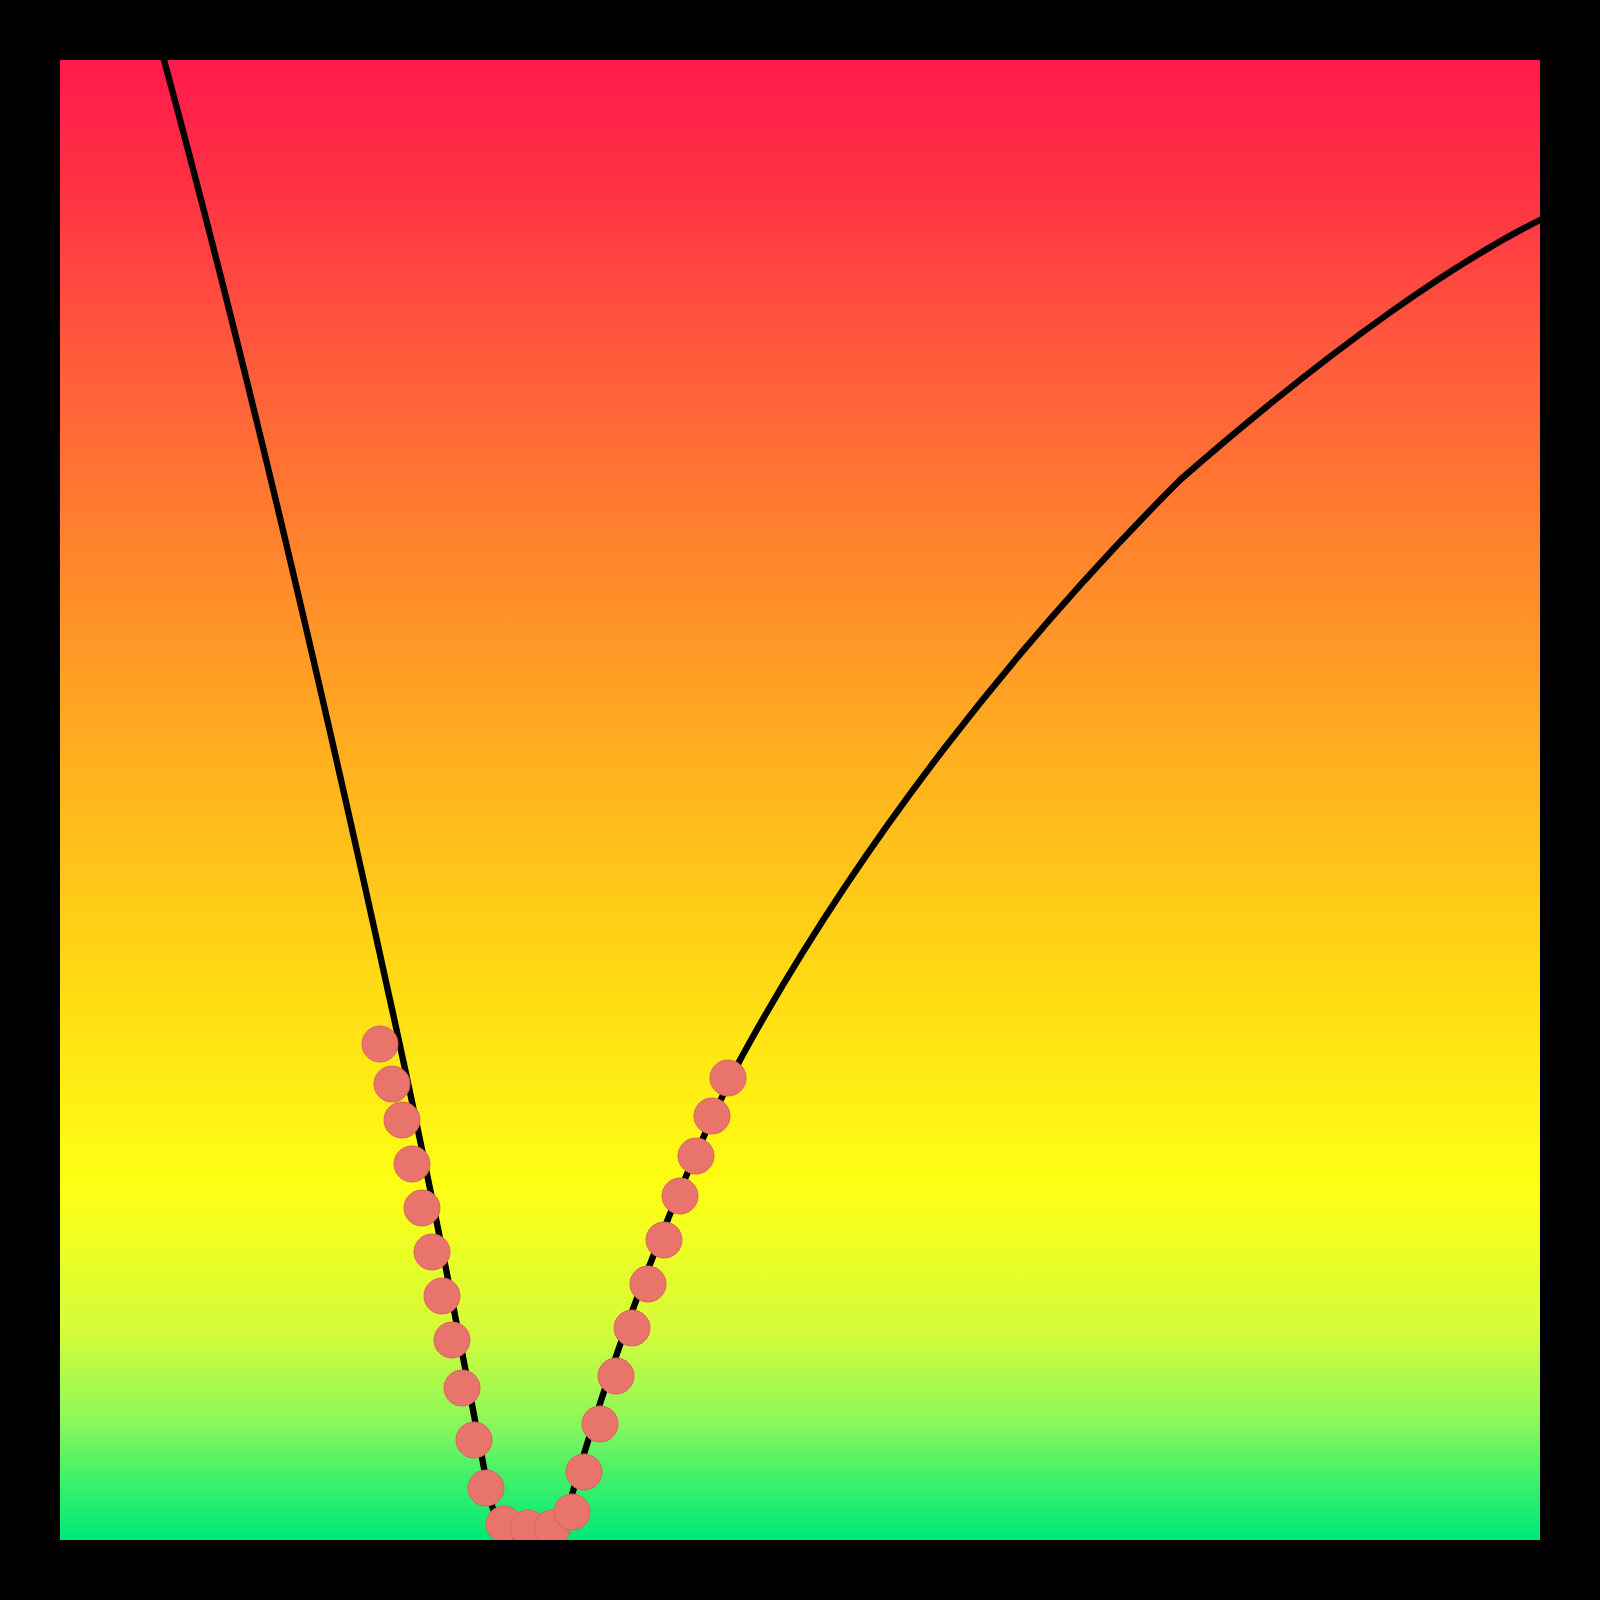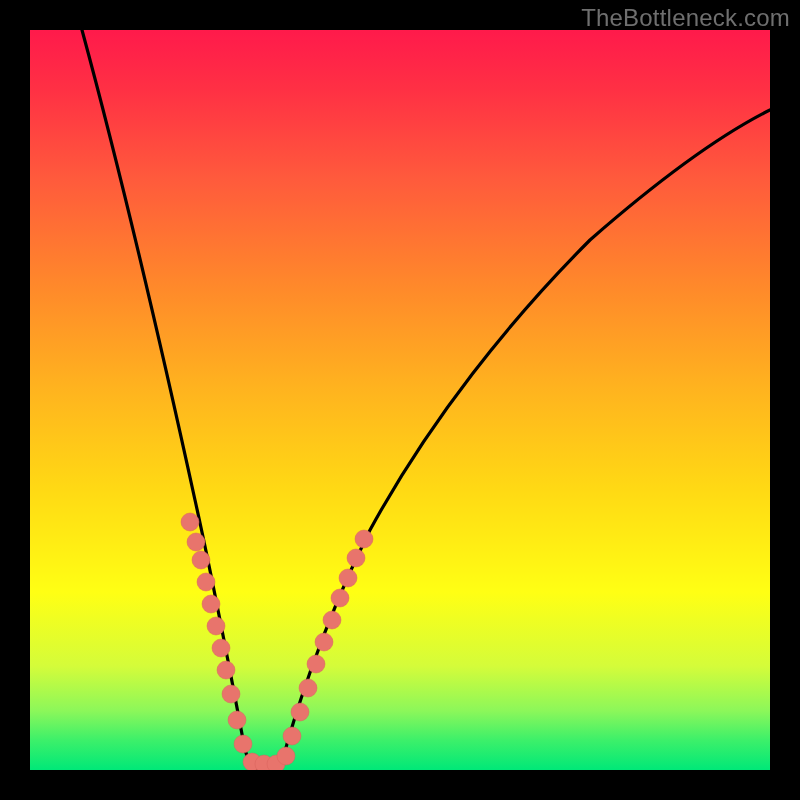--- a/index.html
+++ b/index.html
@@ -59,21 +59,20 @@
   .dot {
     fill: #e8746c;
     stroke: #d8645c;
     stroke-width: 0.5;
   }
 </style>
 </head>
 <body>
 
 <div class="frame">
-  <div class="watermark">TheBottleneck.com</div>
   <div class="plot-area">
     <svg class="curve" viewBox="0 0 740 740">
       <path d="M 52 0
            C 90 140, 130 310, 165 470
            C 185 560, 200 640, 215 720
            L 222 740
            L 250 740
            C 260 700, 290 600, 340 500
            C 400 390, 480 290, 560 210
            C 640 140, 700 100, 740 80" fill="none" stroke="#000" stroke-width="3.2" stroke-linecap="round"></path>

